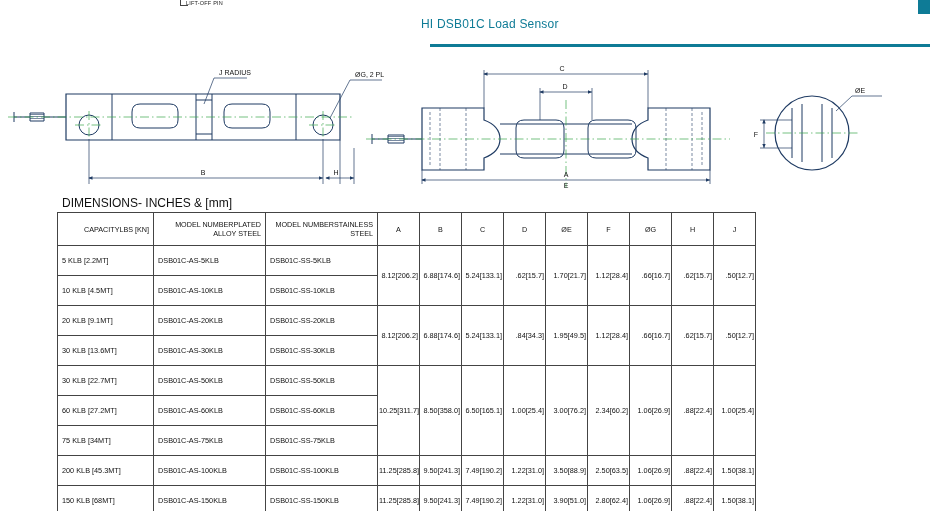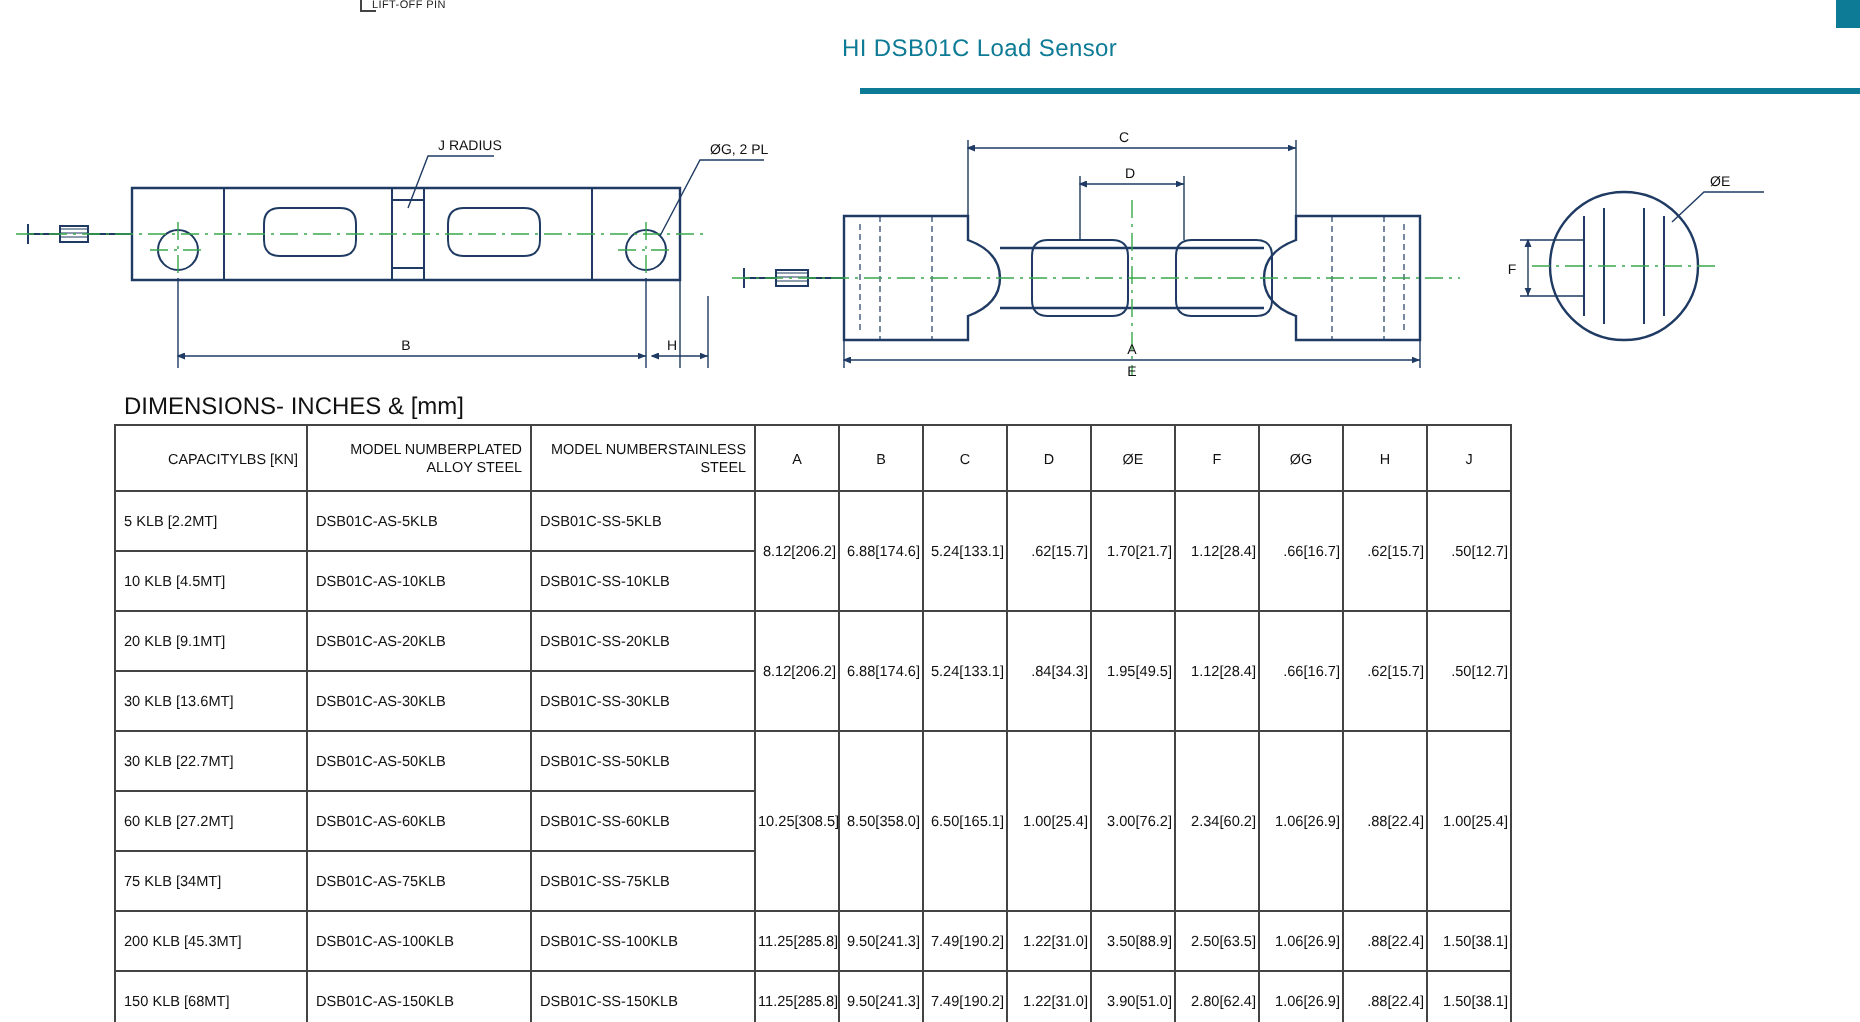--- a/index.html
+++ b/index.html
@@ -318,21 +318,21 @@
         </tr>
         <tr>
           <td>30 KLB [13.6MT]</td>
           <td>DSB01C-AS-30KLB</td>
           <td>DSB01C-SS-30KLB</td>
         </tr>
         <tr>
           <td>30 KLB [22.7MT]</td>
           <td>DSB01C-AS-50KLB</td>
           <td>DSB01C-SS-50KLB</td>
-          <td class="num" rowspan="3"><span class="l1">10.25</span><span class="l2">[308.5]</span></td>
+          <td class="num" rowspan="3"><span class="l1">10.25</span><span class="l2">[311.7]</span></td>
           <td class="num" rowspan="3"><span class="l1">8.50</span><span class="l2">[358.0]</span></td>
           <td class="num" rowspan="3"><span class="l1">6.50</span><span class="l2">[165.1]</span></td>
           <td class="num" rowspan="3"><span class="l1">1.00</span><span class="l2">[25.4]</span></td>
           <td class="num" rowspan="3"><span class="l1">3.00</span><span class="l2">[76.2]</span></td>
           <td class="num" rowspan="3"><span class="l1">2.34</span><span class="l2">[60.2]</span></td>
           <td class="num" rowspan="3"><span class="l1">1.06</span><span class="l2">[26.9]</span></td>
           <td class="num" rowspan="3"><span class="l1">.88</span><span class="l2">[22.4]</span></td>
           <td class="num" rowspan="3"><span class="l1">1.00</span><span class="l2">[25.4]</span></td>
         </tr>
         <tr>

